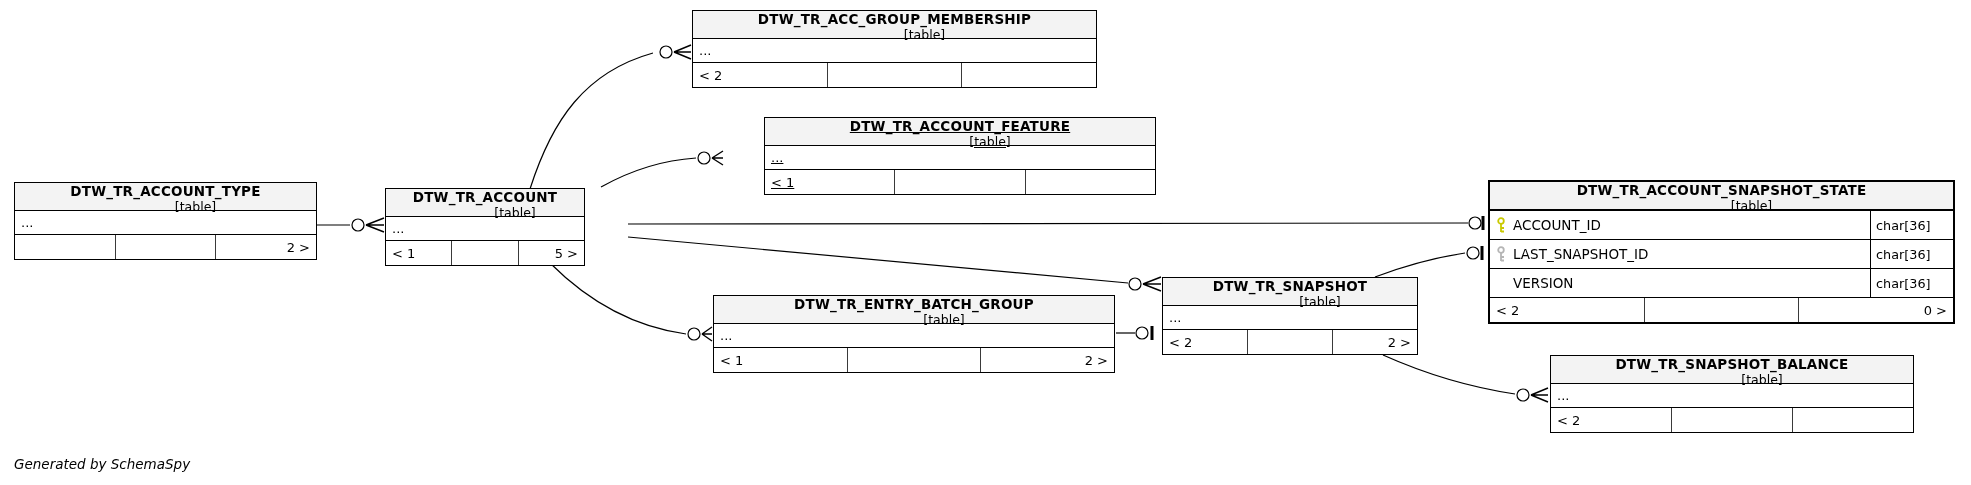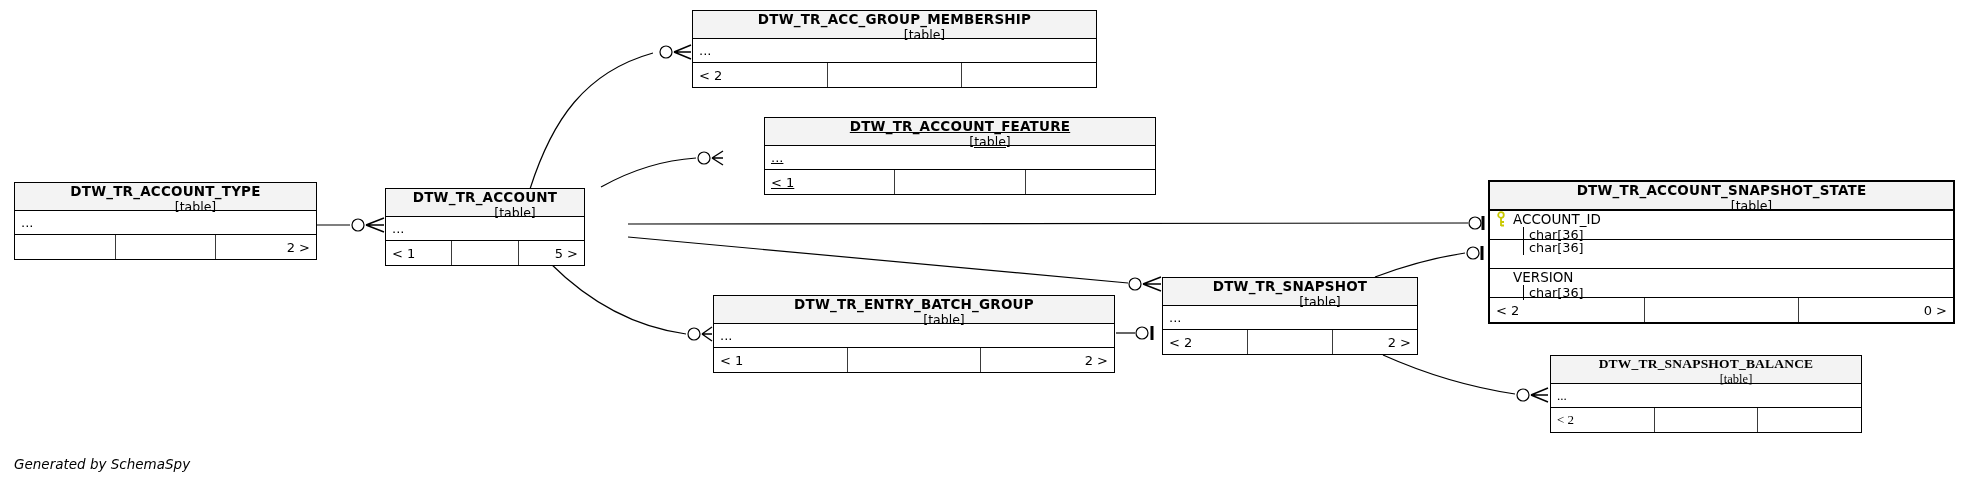--- a/index.html
+++ b/index.html
@@ -23,21 +23,21 @@
   }
   .tbl-name{font-weight:bold;font-size:13.5px;letter-spacing:.2px;}
   .tbl-tag{font-size:12.5px;margin-left:16px;padding-left:44px;}
   .dots-row{
     height:23px;display:flex;align-items:center;
     padding:0 6px;font-size:13px;box-sizing:border-box;
   }
   .attr-row{
     display:flex;align-items:stretch;height:29px;
     border-top:1px solid var(--line,#000);
-    font-size:13.5px;box-sizing:border-box;flex-direction:column;
+    font-size:13.5px;box-sizing:border-box;
   }
   .attr-row:first-of-type{border-top:none;}
   .attr-name{flex:1;display:flex;align-items:center;gap:7px;padding:0 6px;}
   .attr-type{
     width:72px;border-left:1px solid var(--line,#000);
     display:flex;align-items:center;padding:0 5px;font-size:12.8px;margin-left:33px;
   }
   .key-spacer{width:10px;height:16px;display:inline-block;}
   .footer-row{
     display:flex;height:25px;border-top:1px solid var(--line,#000);
@@ -175,20 +175,27 @@
     <div class="attr-name">
       <svg width="10" height="16" viewBox="0 0 10 16">
         <circle cx="5" cy="4" r="2.8" stroke="#c9c900" stroke-width="1.8" fill="none"></circle>
         <path d="M5,7 L5,15 M5,11 L8,11 M5,14.5 L8,14.5" stroke="#c9c900" stroke-width="1.8" fill="none"></path>
       </svg>
       <span>ACCOUNT_ID</span>
     </div>
     <div class="attr-type">char[36]</div>
   </div>
   <div class="attr-row">
+    <div class="attr-name">
+      <svg width="10" height="16" viewBox="0 0 10 16">
+        <circle cx="5" cy="4" r="2.8" stroke="#b5b5b5" stroke-width="1.8" fill="none"></circle>
+        <path d="M5,7 L5,15 M5,11 L8,11 M5,14.5 L8,14.5" stroke="#b5b5b5" stroke-width="1.8" fill="none"></path>
+      </svg>
+      <span>LAST_SNAPSHOT_ID</span>
+    </div>
     <div class="attr-type">char[36]</div>
   </div>
   <div class="attr-row">
     <div class="attr-name">
       <span class="key-spacer"></span>
       <span>VERSION</span>
     </div>
     <div class="attr-type">char[36]</div>
   </div>
   <div class="footer-row">
@@ -217,21 +224,21 @@
     <span class="tbl-tag">[table]</span>
   </div>
   <div class="dots-row">...</div>
   <div class="footer-row">
     <div class="footer-cell">&lt; 1</div>
     <div class="footer-cell"></div>
     <div class="footer-cell right">2 &gt;</div>
   </div>
 </div>
 
-<div class="tbl" style="left:1550px;top:355px;width:312px;font-family:Liberation Serif, serif;">
+<div class="tbl" style="left:1550px;top:355px;width:364px;">
   <div class="tbl-header">
     <span class="tbl-name">DTW_TR_SNAPSHOT_BALANCE</span>
     <span class="tbl-tag">[table]</span>
   </div>
   <div class="dots-row">...</div>
   <div class="footer-row">
     <div class="footer-cell">&lt; 2</div>
     <div class="footer-cell"></div>
     <div class="footer-cell right"></div>
   </div>

